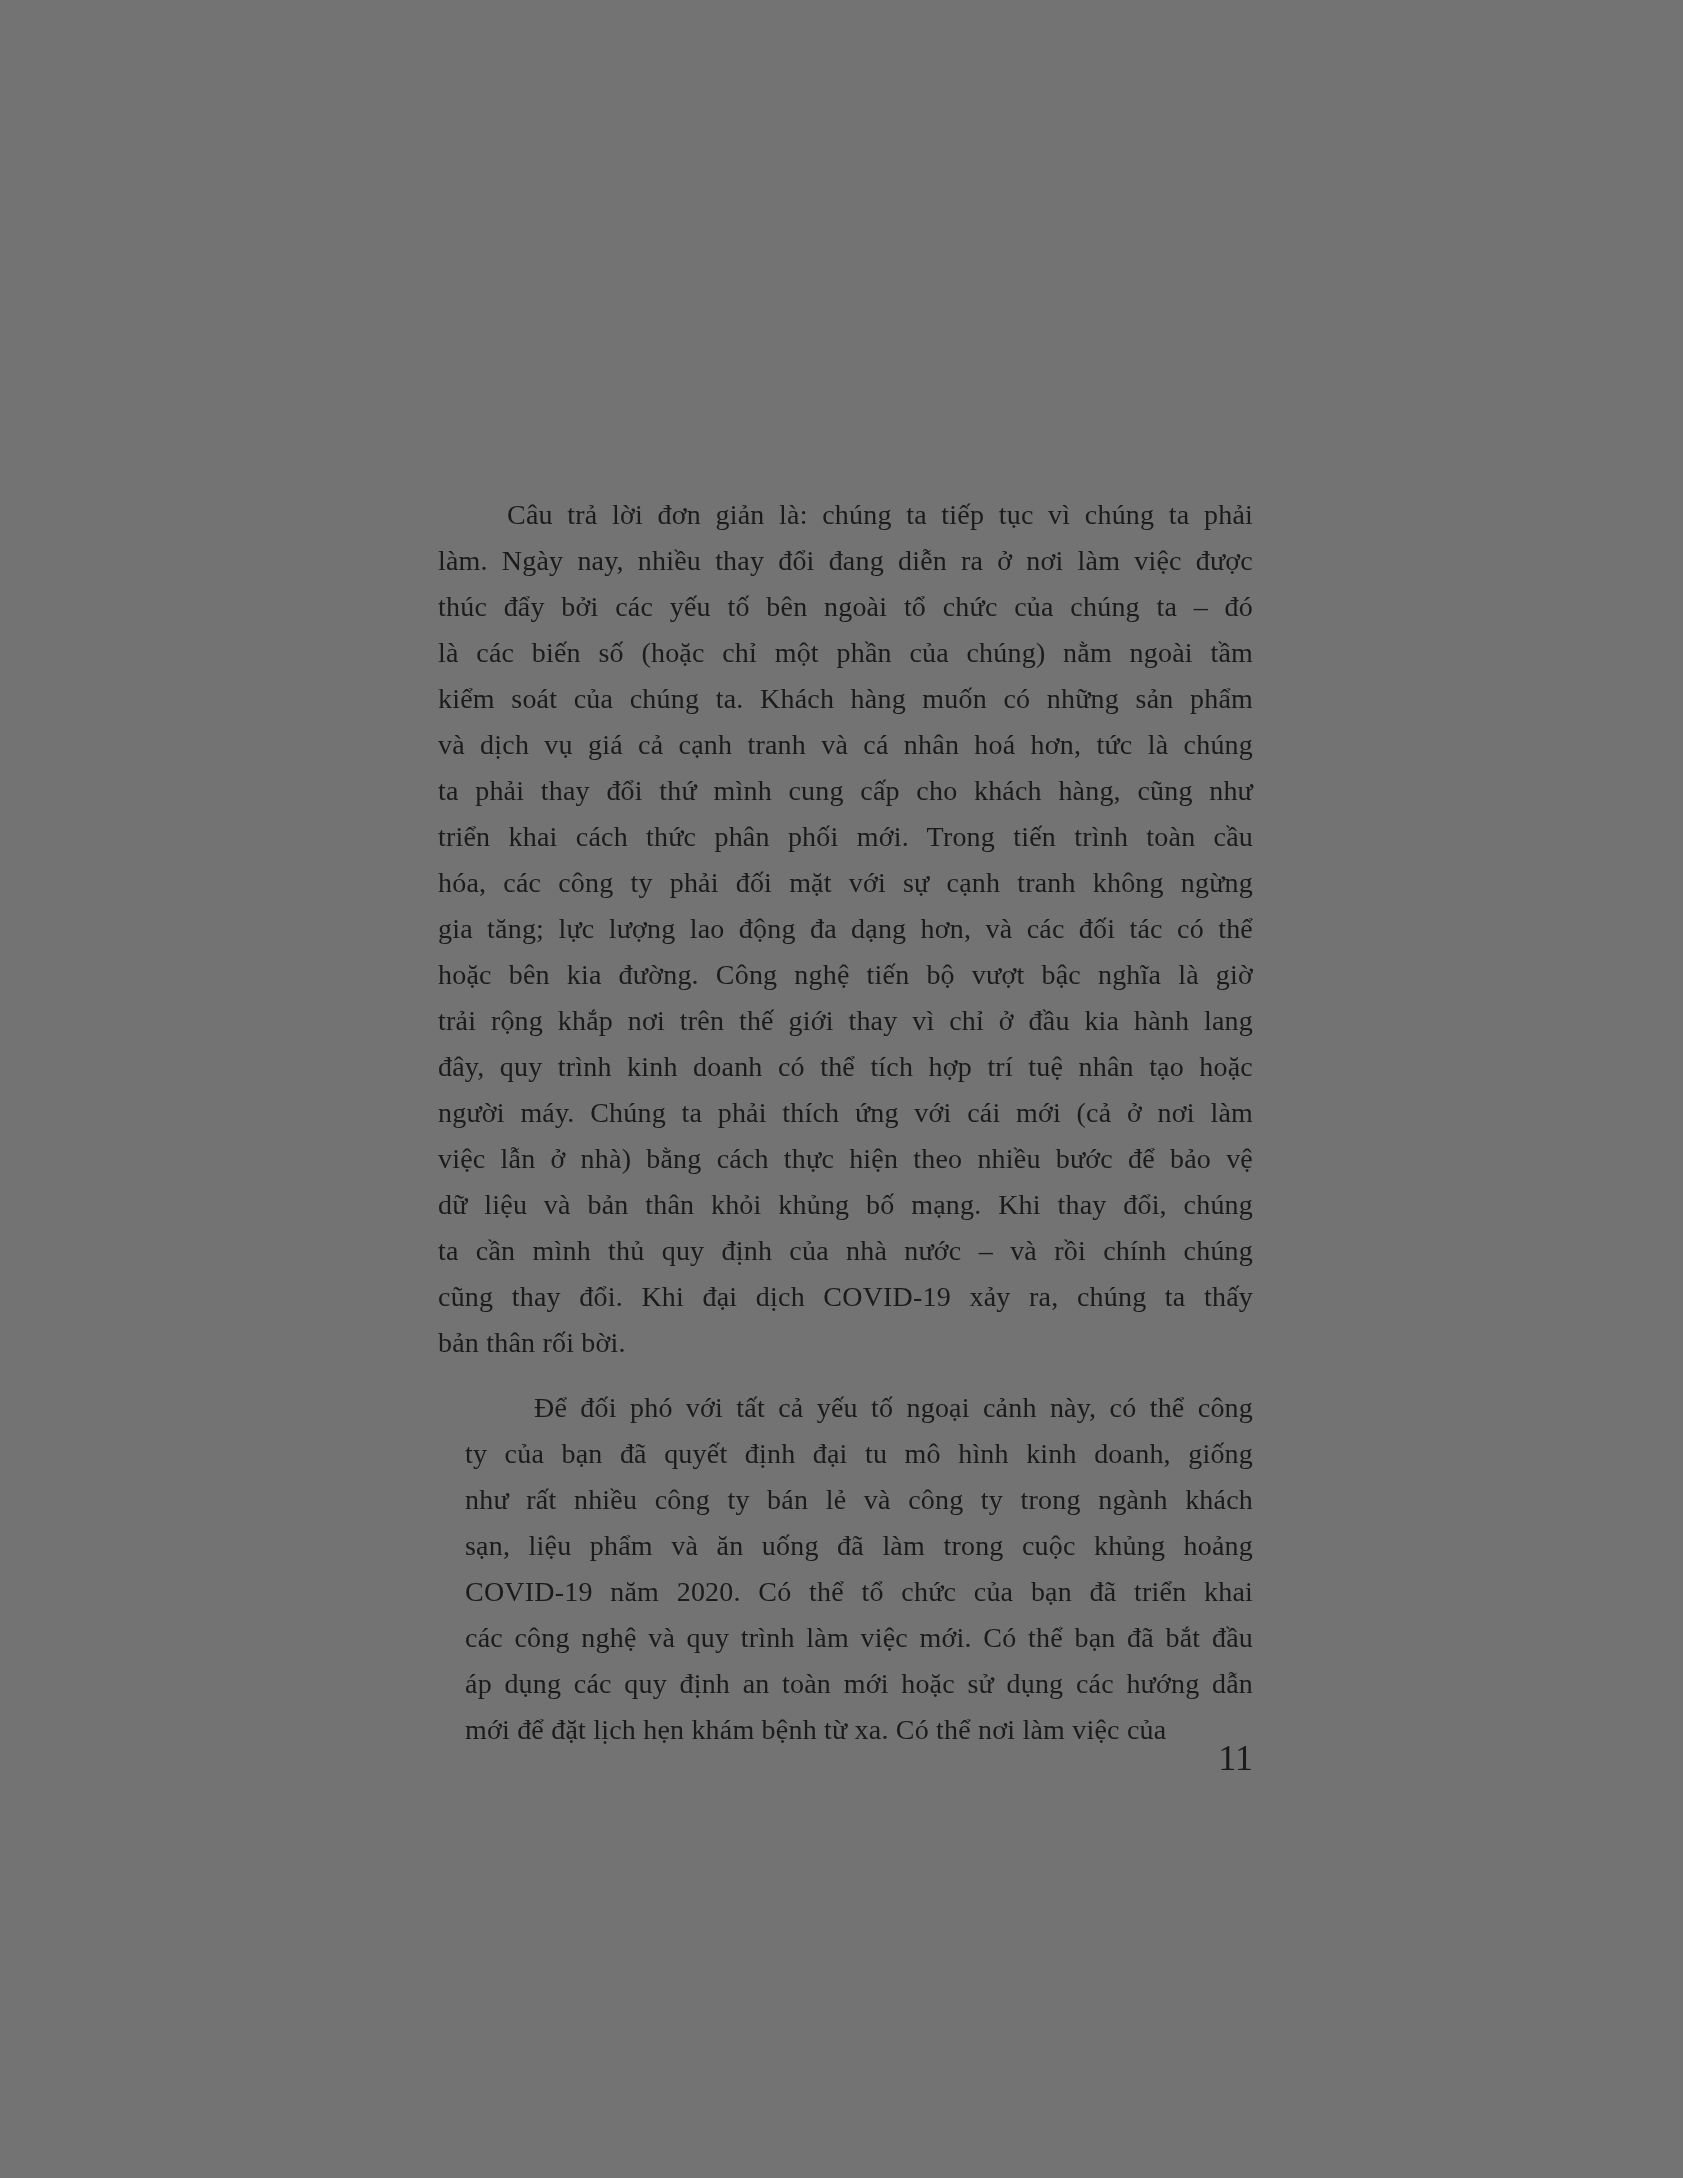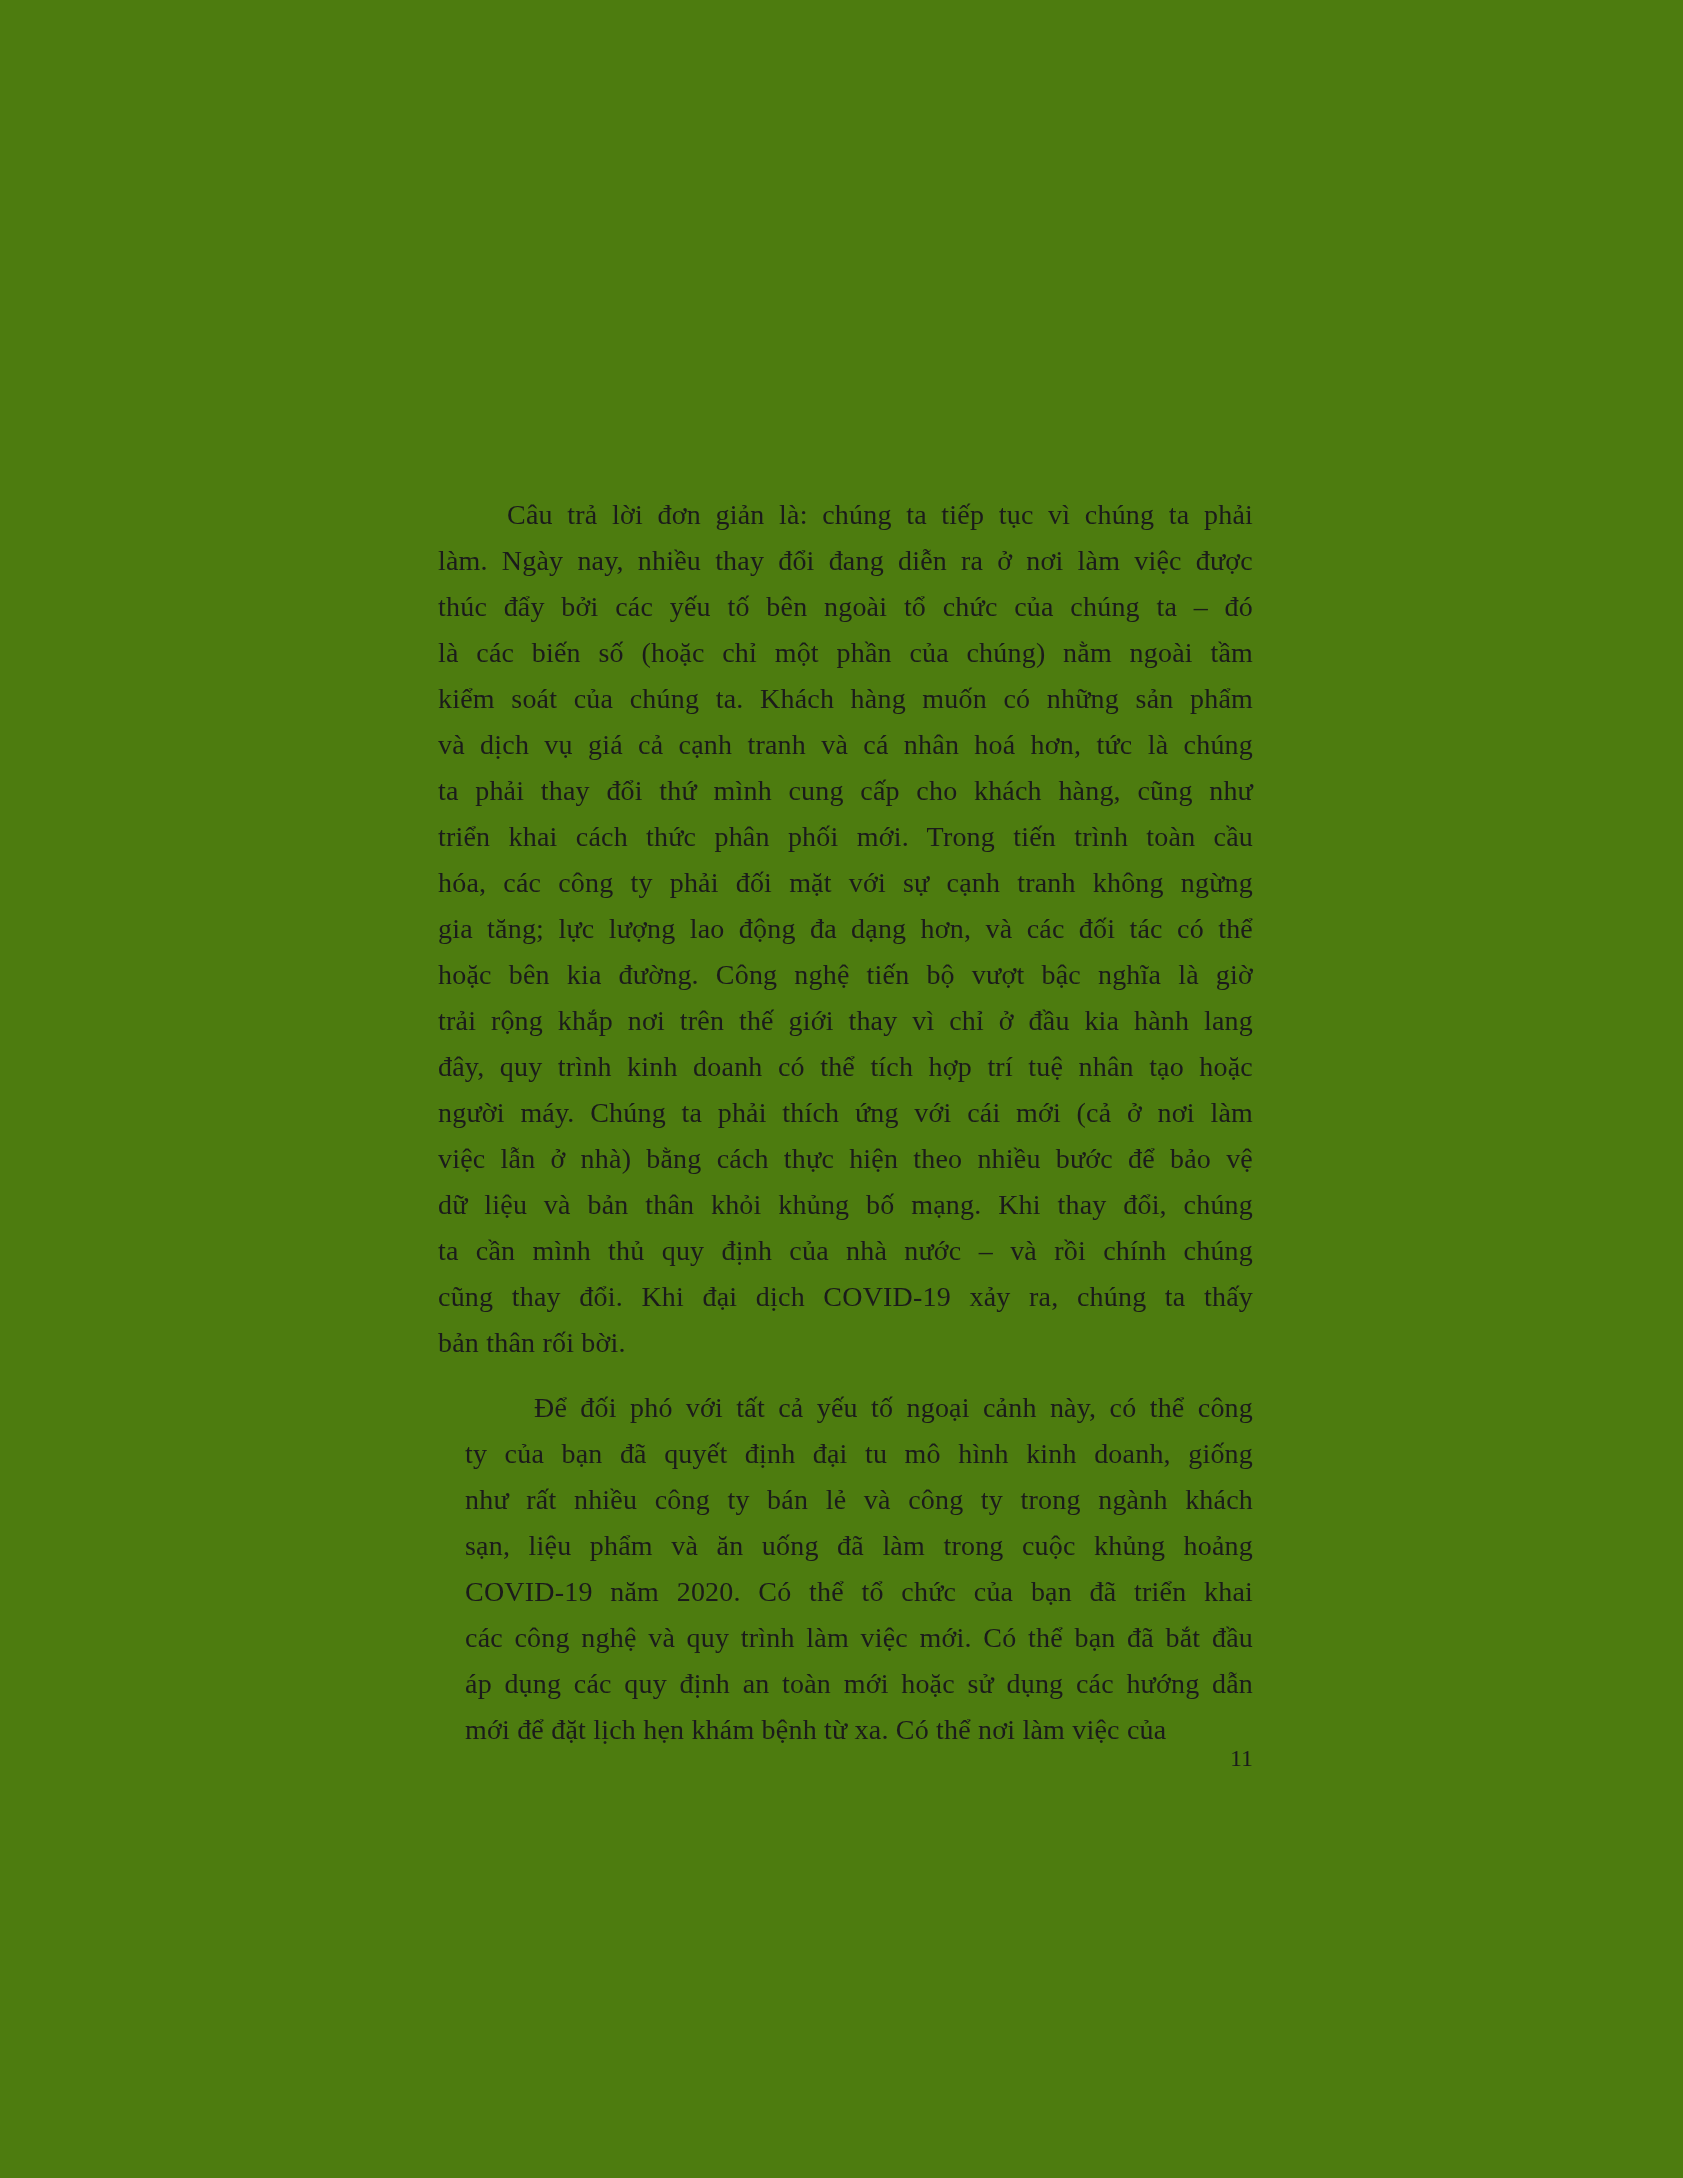--- a/index.html
+++ b/index.html
@@ -4,21 +4,21 @@
 <style>
   html, body {
     margin: 0;
     padding: 0;
     background: #ffffff;
   }
   .book-page {
     position: relative;
     width: 1683px;
     height: 2178px;
-    background: #4d7c0f;
+    background: #737373;
     font-family: "Liberation Serif", "DejaVu Serif", serif;
     color: #1b1b1b;
     overflow: hidden;
   }
   .body-text {
     position: absolute;
     left: 438px;
     top: 492px;
     width: 815px;
   }
@@ -36,21 +36,21 @@
   .line.indent { padding-left: 69px; }
   .line.para-last {
     text-align-last: left;
   }
   .page-number {
     position: absolute;
     left: 438px;
     top: 1738px;
     width: 815px;
     text-align: right;
-    font-size: 24px;
+    font-size: 36px;
     line-height: 40px;
     color: #1b1b1b;
   }
 </style>
 </head>
 <body>
 
 <div class="book-page">
   <div class="body-text">
       <div class="para">

